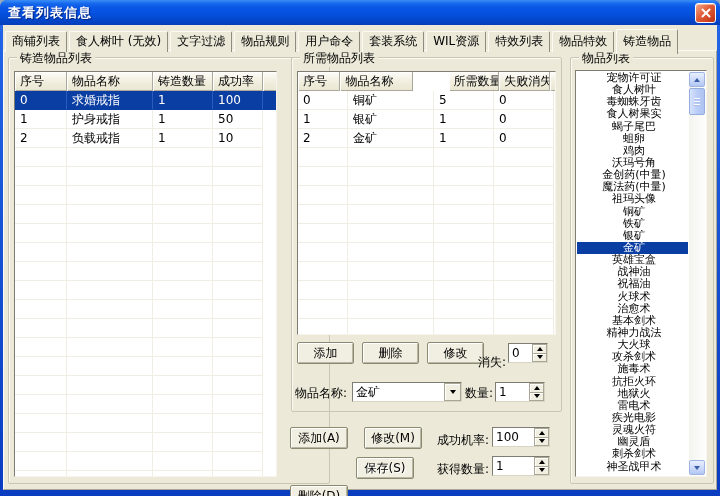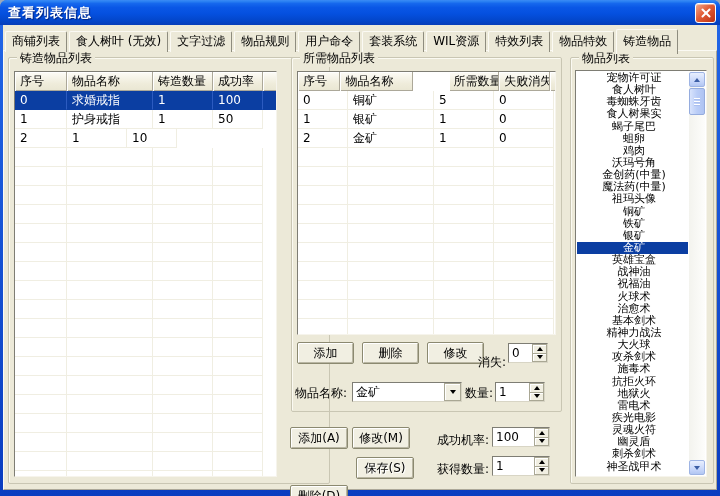--- a/index.html
+++ b/index.html
@@ -182,20 +182,21 @@
               <div class="lv-cell" style="width: 50px;">100</div>
             </div>
             <div class="lv-row">
               <div class="lv-cell" style="width: 52px;">1</div>
               <div class="lv-cell" style="width: 86px;">护身戒指</div>
               <div class="lv-cell" style="width: 60px;">1</div>
               <div class="lv-cell" style="width: 50px;">50</div>
             </div>
             <div class="lv-row">
               <div class="lv-cell" style="width: 52px;">2</div>
+              <div class="lv-cell" style="width: 86px;">负载戒指</div>
               <div class="lv-cell" style="width: 60px;">1</div>
               <div class="lv-cell" style="width: 50px;">10</div>
             </div>
             <div class="lv-row">
               <div class="lv-cell" style="width: 52px;"></div>
               <div class="lv-cell" style="width: 86px;"></div>
               <div class="lv-cell" style="width: 60px;"></div>
               <div class="lv-cell" style="width: 50px;"></div>
             </div>
             <div class="lv-row">
@@ -473,21 +474,21 @@
               </div>
             <div class="sc-thumb"></div>
             <div class="sc-btn dn">
                 <i class="tri-dn"></i>
               </div>
           </div>
         </div>
       </div>
 
       <div class="btn" style="left:286px; top:376px; width:58px; height:22px;">添加(A)</div>
-      <div class="btn" style="left:348px; top:376px; width:58px; height:22px;">修改(M)</div>
+      <div class="btn" style="left:360px; top:376px; width:58px; height:22px;">修改(M)</div>
       <div class="btn" style="left:286px; top:406px; width:58px; height:22px;margin-top:28px;">删除(D)</div>
       <div class="btn disabled" style="left:352px; top:406px; width:58px; height:22px;">保存(S)</div>
 
       <span class="lbl" style="left:433px; top:381px;">成功机率:</span>
       <div class="spin" style="left:488px; top:376px; width:58px; height:20px;">
         <input readonly="" value="100" style="">
         <div class="spin-btns">
           <div class="sb">
               <i class="tri-up"></i>
             </div>

